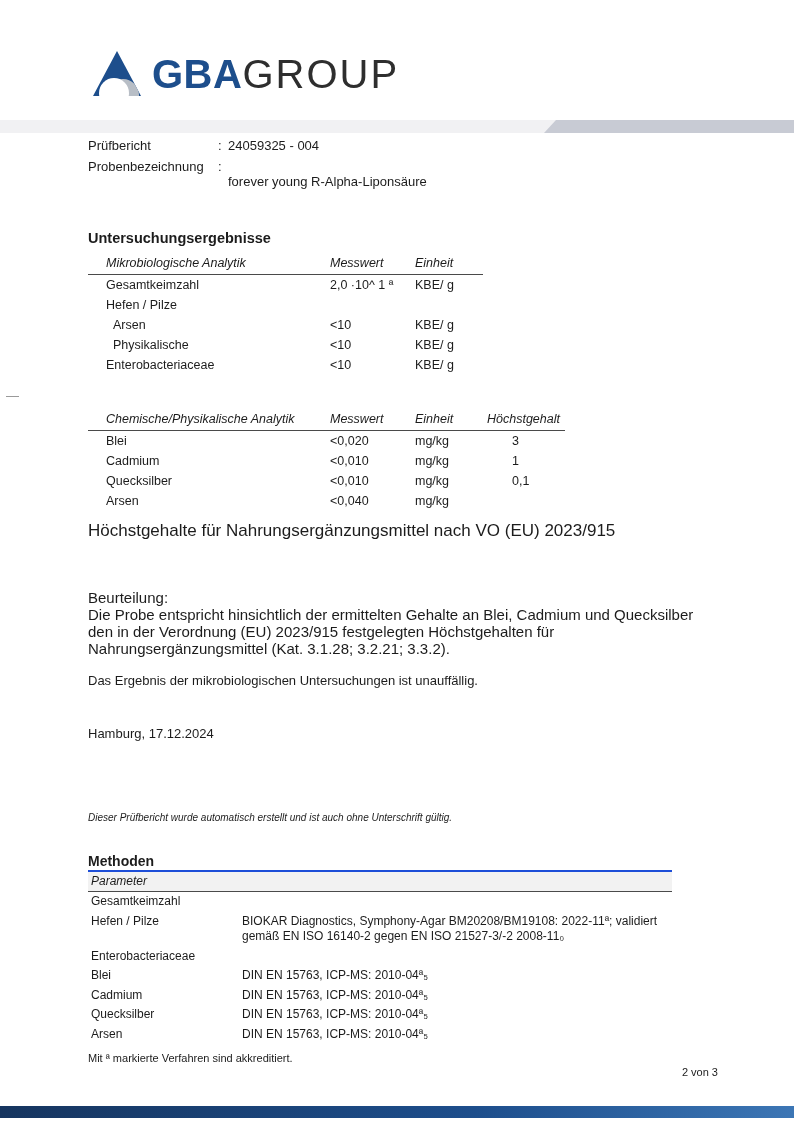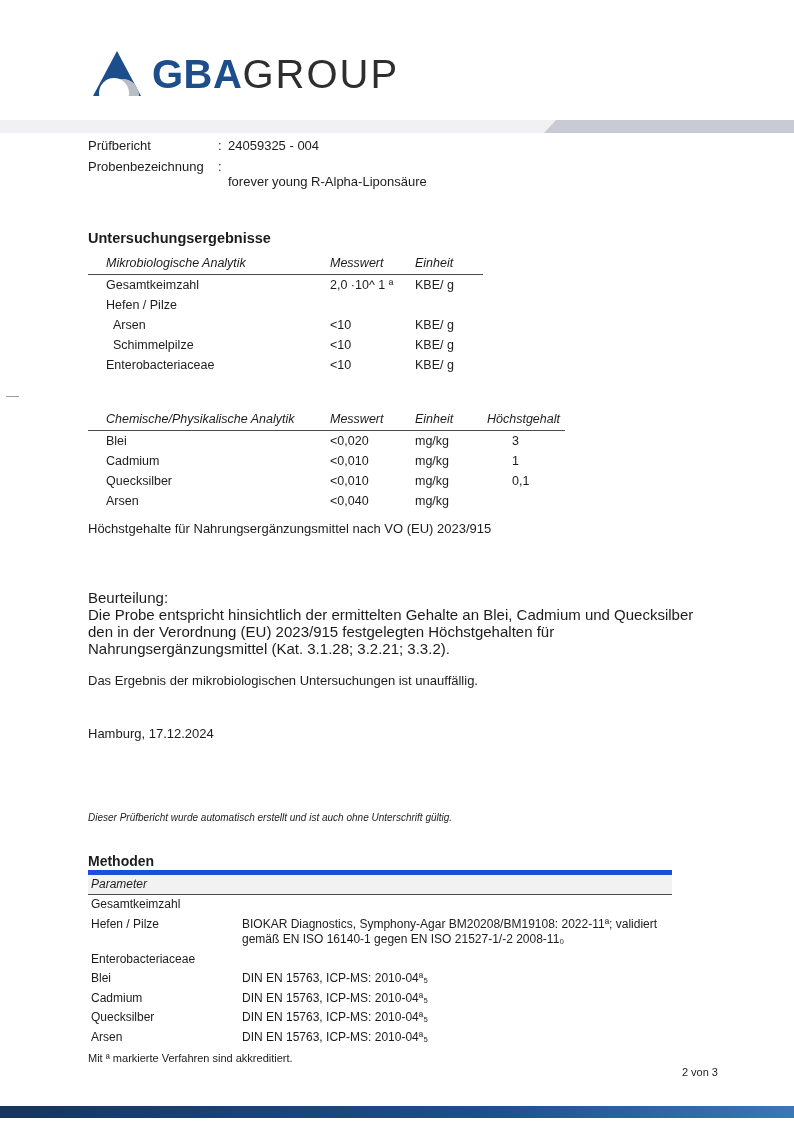--- a/index.html
+++ b/index.html
@@ -51,33 +51,33 @@
   .tbl-micro { top: 256px; width: 395px; }
   .tbl-micro .thead, .tbl-micro .trow { grid-template-columns: 242px 85px 68px; }
   .tbl-micro .trow:first-of-type { margin-top: 3px; }
 
   .tbl-chem { top: 412px; width: 477px; }
   .tbl-chem .thead, .tbl-chem .trow { grid-template-columns: 242px 85px 72px 78px; }
   .tbl-chem .trow:first-of-type { margin-top: 3px; }
   .tbl-chem .trow .c-limit { padding-left: 25px; }
 
   
-  .limits-note { position: absolute; top: 521px; left: 88px; font-size: 13px; text-align: center; }
+  .limits-note { position: absolute; top: 521px; left: 88px; font-size: 17px; text-align: center; }
   .assessment { position: absolute; top: 589px; left: 88px; width: 618px; font-size: 15px; line-height: 17px; }
   .assessment-p2 { position: absolute; top: 673px; left: 88px; font-size: 13px; }
   .place-date { position: absolute; top: 726px; left: 88px; font-size: 13px; }
   .auto-note { position: absolute; top: 772px; left: 88px; font-size: 10px; font-style: italic; margin-top: 40px; }
 
   
   .h2 { position: absolute; top: 853px; left: 88px; font-size: 14px; font-weight: 700; text-align: center; }
   .tbl-methods { position: absolute; top: 870px; left: 88px; width: 584px; font-size: 12px; }
   .tbl-methods .thead {
     display: grid; grid-template-columns: 154px 430px;
     font-style: italic; background: #f2f2f2;
-    border-top: 5px solid #1d4ed8; border-bottom: 1.4px solid #4a4a4a;
+    border-top: 2px solid #1d4ed8; border-bottom: 1.4px solid #4a4a4a;
     padding: 2px 0 3px 0;
   }
   .tbl-methods .trow { display: grid; grid-template-columns: 154px 430px; padding: 2px 0; line-height: 15.5px; }
   .tbl-methods .trow:first-of-type { margin-top: 2px; }
   .tbl-methods .c-param { padding-left: 3px; }
   .tbl-methods .thead .c-param { padding-left: 3px; }
 
   .accredited { position: absolute; top: 1052px; left: 88px; font-size: 11px; }
   .page-num { position: absolute; top: 1066px; right: 76px; font-size: 11px; }
 
@@ -145,21 +145,21 @@
       <span class="c-param">Hefen / Pilze</span>
       <span></span>
       <span></span>
     </div>
     <div class="trow">
       <span class="c-param indent">Arsen</span>
       <span>&lt;10</span>
       <span>KBE/ g</span>
     </div>
     <div class="trow">
-      <span class="c-param indent">Schimmelpilze</span>
+      <span class="c-param indent">Physikalische</span>
       <span>&lt;10</span>
       <span>KBE/ g</span>
     </div>
     <div class="trow">
       <span class="c-param">Enterobacteriaceae</span>
       <span>&lt;10</span>
       <span>KBE/ g</span>
     </div>
   </div>
 
@@ -210,21 +210,21 @@
   <div class="h2">Methoden</div>
   <div class="tbl-methods">
     <div class="thead">
       <span class="c-param">Parameter</span>
     </div>
     <div class="trow">
       <span class="c-param">Gesamtkeimzahl</span>
     </div>
     <div class="trow">
       <span class="c-param">Hefen / Pilze</span>
-      <span>BIOKAR Diagnostics, Symphony-Agar BM20208/BM19108: 2022-11ª; validiert gemäß EN ISO 16140-1 gegen EN ISO 21527-1/-2 2008-11₀</span>
+      <span>BIOKAR Diagnostics, Symphony-Agar BM20208/BM19108: 2022-11ª; validiert gemäß EN ISO 16140-2 gegen EN ISO 21527-3/-2 2008-11₀</span>
     </div>
     <div class="trow">
       <span class="c-param">Enterobacteriaceae</span>
     </div>
     <div class="trow">
       <span class="c-param">Blei</span>
       <span>DIN EN 15763, ICP-MS: 2010-04ª₅</span>
     </div>
     <div class="trow">
       <span class="c-param">Cadmium</span>

